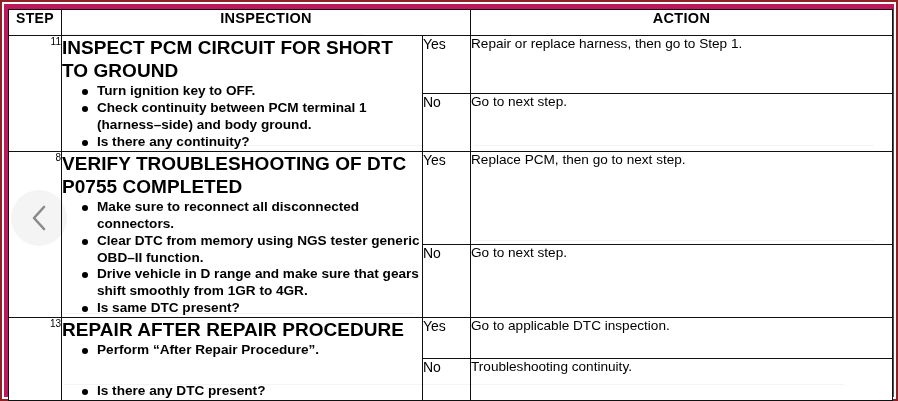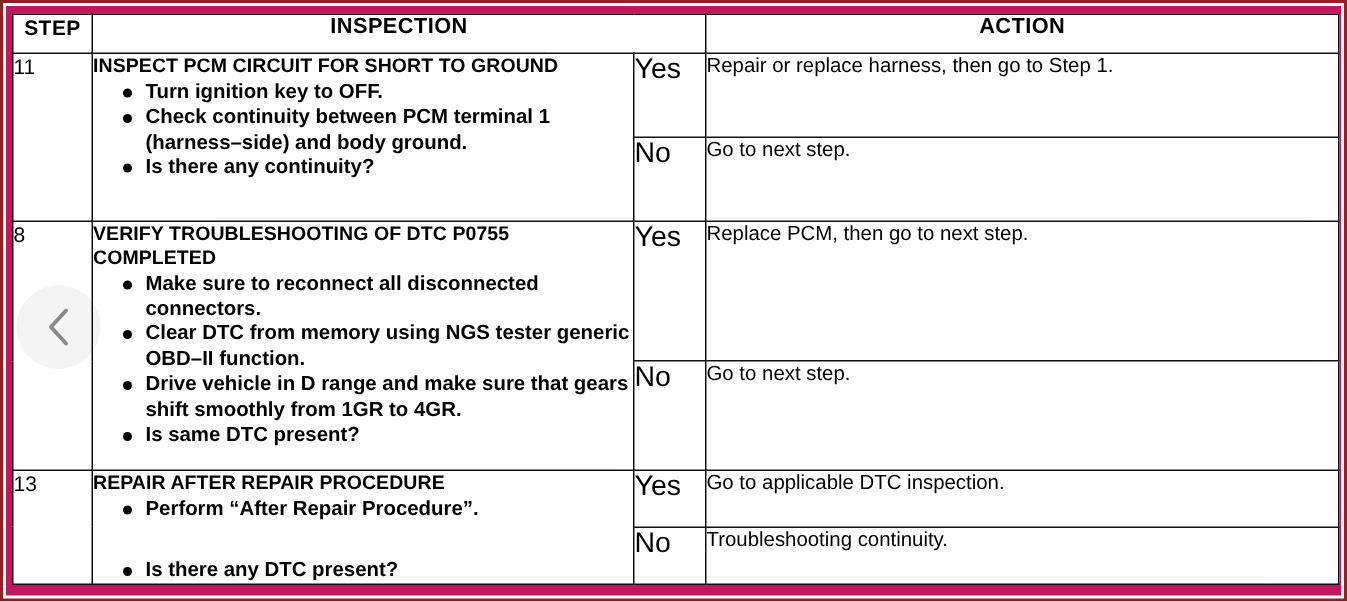--- a/index.html
+++ b/index.html
@@ -74,35 +74,35 @@
     font-weight: bold;
     font-size: 14.5px;
     letter-spacing: 0.3px;
     vertical-align: middle;
     padding: 0 0 2px 0;
   }
   .hdr.step-h { font-size: 14px; }
 
   
   .stepno {
-    text-align: left;
-    font-size: 14px;
+    text-align: right;
+    font-size: 10px;
     padding-top: 6px;
     font-weight: normal;
   }
 
   
   .insp {
     padding: 5px 6px 6px 7px;
     font-size: 13.6px;
     line-height: 1.25;
   }
   .insp .title {
     font-weight: bold;
-    font-size: 13px;
+    font-size: 19px;
     letter-spacing: 0.05px;
     margin: 0 0 1px 0;
     line-height: 1.22;
   }
   .insp ul {
     list-style: none;
     margin: 0;
     padding: 0 0 0 20px;
     font-weight: bold;
   }
@@ -119,21 +119,21 @@
     left: 0;
     top: 6px;
     width: 6px;
     height: 6px;
     background: #000;
     border-radius: 50%;
   }
 
   
   .ans {
-    font-size: 19px;
+    font-size: 14px;
     padding: 5px 0 0 7px;
     text-align: left;
   }
 
   
   .act {
     font-size: 13.6px;
     padding: 5px 6px 0 9px;
     line-height: 1.25;
   }

